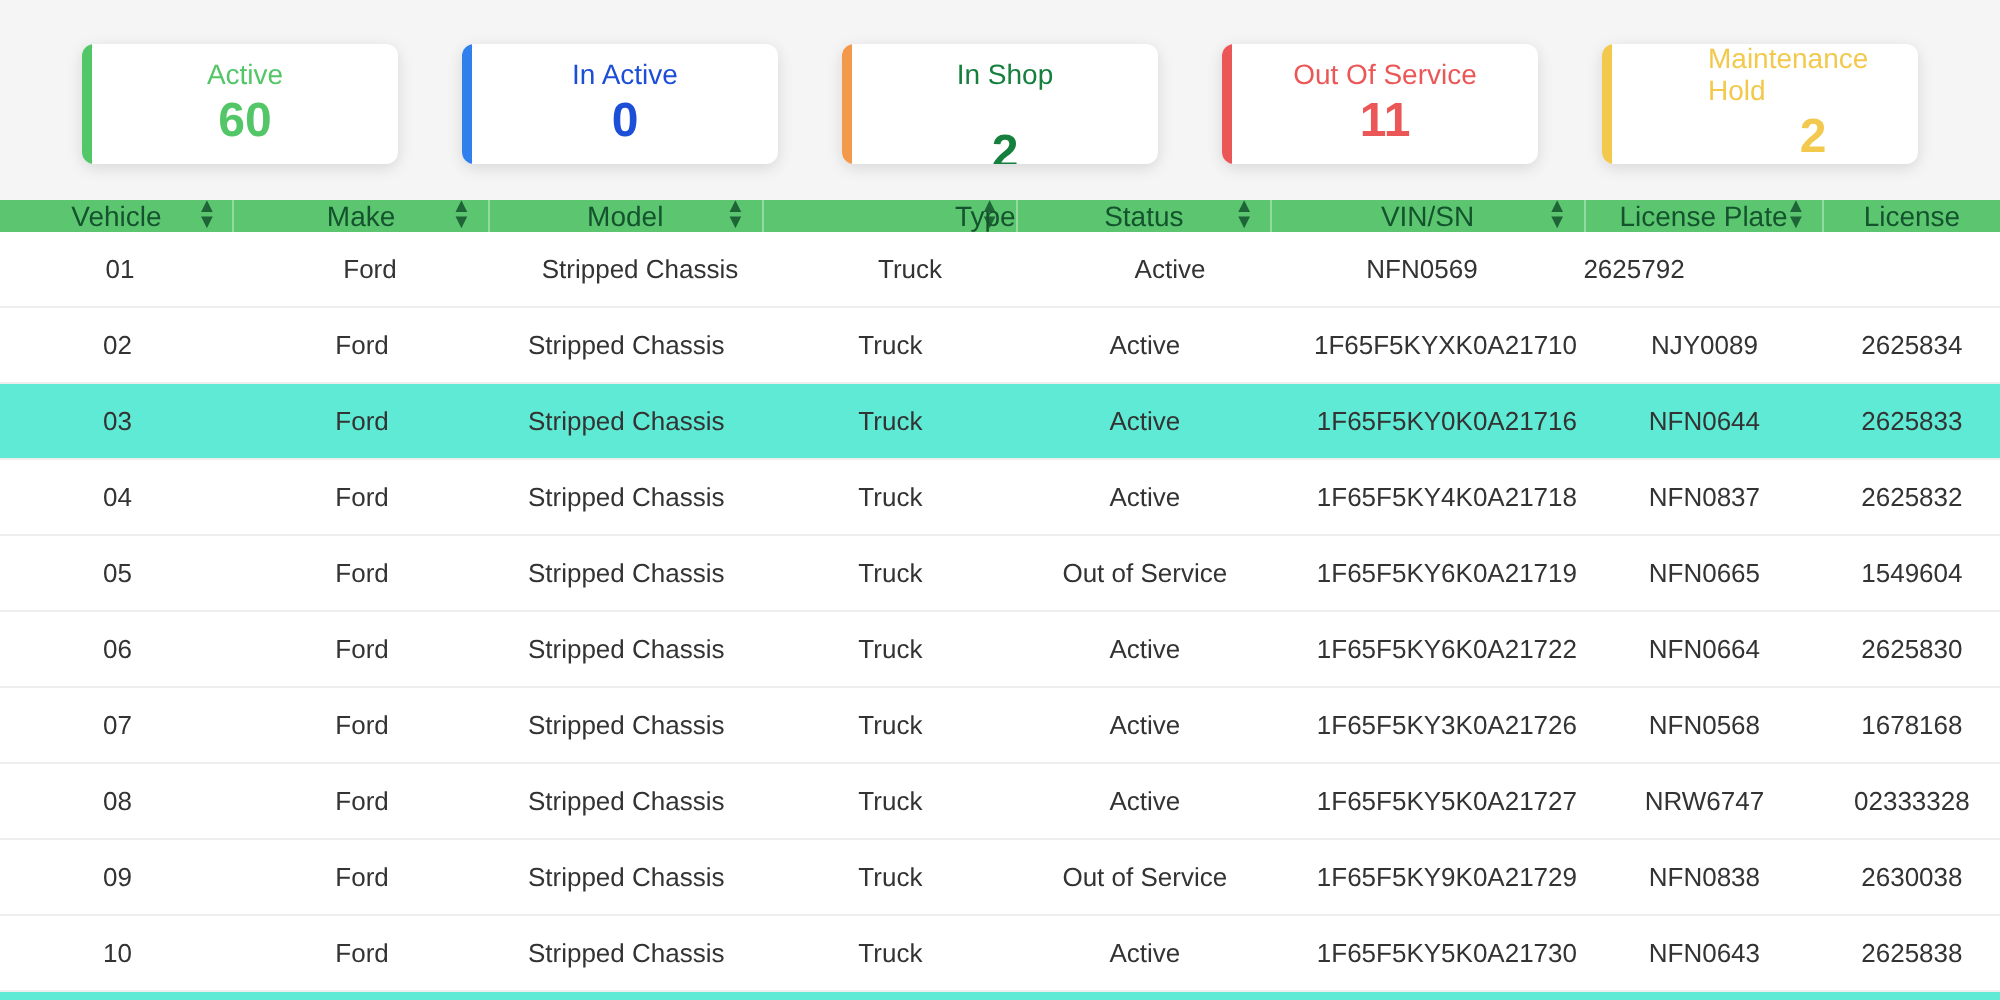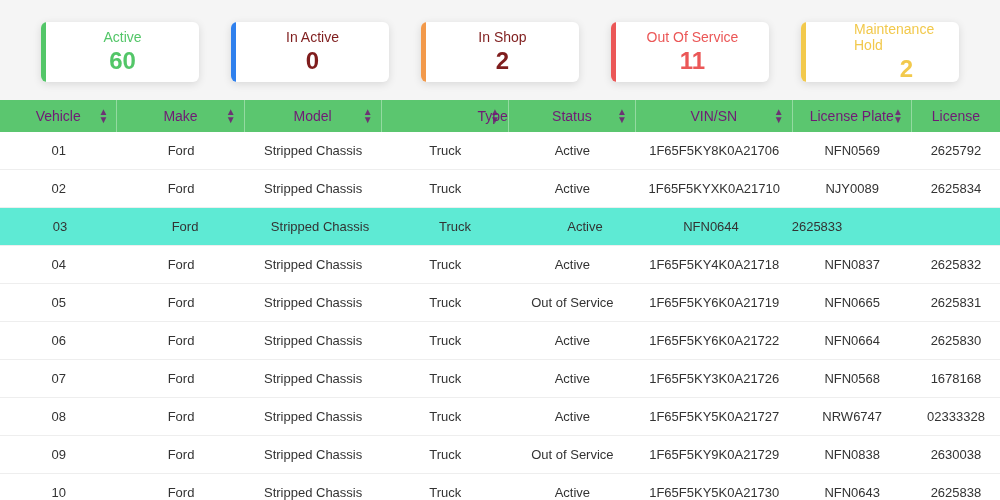--- a/index.html
+++ b/index.html
@@ -4,43 +4,43 @@
 <style>
 * { box-sizing: border-box; margin: 0; padding: 0; }
 body { font-family: -apple-system, BlinkMacSystemFont, "Segoe UI", Helvetica, Arial, sans-serif; background: #f5f5f5; width: 1000px; height: 500px; overflow: hidden; }
 .cards { display: flex; gap: 32px; justify-content: center; padding: 22px 0 18px 0; }
 .card { background: #fff; border-radius: 6px; box-shadow: 0 2px 8px rgba(0,0,0,0.12); display: flex; align-items: stretch; width: 158px; height: 60px; overflow: hidden; }
 .card-bar { width: 5px; height: 100%; }
 .card-body { flex: 1; display: flex; flex-direction: column; align-items: center; justify-content: center; gap: 2px; }
 .card-label { font-size: 14px; font-weight: 500; }
 .card-value { font-size: 24px; font-weight: 600; }
 .c-green { color: #53c668; }
-.c-blue { color: #7f1d1d; }
-.c-orange { color: #7f1d1d; }
+.c-blue { color: #1d4ed8; }
+.c-orange { color: #15803d; margin-top: 16px; }
 .c-red { color: #eb5757; }
 .c-yellow { color: #f2c94c; margin-left: 48px; }
 .b-green { background: #53c668; }
 .b-blue { background: #2f80ed; }
 .b-orange { background: #f2994a; }
 .b-red { background: #eb5757; }
 .b-yellow { background: #f2c94c; }
 .table-wrap { width: 100%; }
-.thead { display: flex; background: #5bc66f; color: #701a75; font-size: 14px; height: 32px; align-items: center; }
+.thead { display: flex; background: #5bc66f; color: #14532d; font-size: 14px; height: 16px; align-items: center; }
 .th { display: flex; align-items: center; justify-content: center; gap: 6px; position: relative; height: 100%; border-right: 1px solid rgba(255,255,255,0.35); }
 .th:last-child { border-right: none; }
 .sort-icon { position: absolute; right: 8px; opacity: 0.85; font-size: 10px; line-height: 8px; display: flex; flex-direction: column; }
 .trow { display: flex; background: #fff; height: 38px; align-items: center; font-size: 13px; color: #333; border-bottom: 1px solid #eee; }
 .trow.alt { background: #5eead4; }
 .td { text-align: center; padding: 0 4px; overflow: hidden; white-space: nowrap; text-overflow: ellipsis; }
 .col-vehicle { width: 120px; }
 .col-make { width: 130px; }
 .col-model { width: 140px; }
 .col-type { width: 130px; justify-content: flex-end; }
 .col-status { width: 130px; }
-.col-vin { width: 160px; }
+.col-vin { width: 160px; text-align: right; }
 .col-plate { width: 122px; }
 .col-toll { width: 90px; }
 </style>
 </head>
 <body>
 
 <div class="cards" id="cards">
     <div class="card">
       <div class="card-bar b-green"></div>
       <div class="card-body">
@@ -133,40 +133,40 @@
         <span>License</span>
       </div>
     </div>
   <div id="tbody">
       <div class="trow">
         <div class="td col-vehicle">01</div>
         <div class="td col-make">Ford</div>
         <div class="td col-model">Stripped Chassis</div>
         <div class="td col-type">Truck</div>
         <div class="td col-status">Active</div>
-        <div class="td col-vin">1F65F5KY8K0A21706</div>
         <div class="td col-plate">NFN0569</div>
         <div class="td col-toll">2625792</div>
       </div>
       <div class="trow">
         <div class="td col-vehicle">02</div>
         <div class="td col-make">Ford</div>
         <div class="td col-model">Stripped Chassis</div>
         <div class="td col-type">Truck</div>
         <div class="td col-status">Active</div>
         <div class="td col-vin">1F65F5KYXK0A21710</div>
         <div class="td col-plate">NJY0089</div>
         <div class="td col-toll">2625834</div>
       </div>
       <div class="trow alt">
         <div class="td col-vehicle">03</div>
         <div class="td col-make">Ford</div>
         <div class="td col-model">Stripped Chassis</div>
         <div class="td col-type">Truck</div>
         <div class="td col-status">Active</div>
+        <div class="td col-vin">1F65F5KY0K0A21716</div>
         <div class="td col-plate">NFN0644</div>
         <div class="td col-toll">2625833</div>
       </div>
       <div class="trow">
         <div class="td col-vehicle">04</div>
         <div class="td col-make">Ford</div>
         <div class="td col-model">Stripped Chassis</div>
         <div class="td col-type">Truck</div>
         <div class="td col-status">Active</div>
         <div class="td col-vin">1F65F5KY4K0A21718</div>
@@ -174,21 +174,21 @@
         <div class="td col-toll">2625832</div>
       </div>
       <div class="trow">
         <div class="td col-vehicle">05</div>
         <div class="td col-make">Ford</div>
         <div class="td col-model">Stripped Chassis</div>
         <div class="td col-type">Truck</div>
         <div class="td col-status">Out of Service</div>
         <div class="td col-vin">1F65F5KY6K0A21719</div>
         <div class="td col-plate">NFN0665</div>
-        <div class="td col-toll">2625831</div>
+        <div class="td col-toll">1549604</div>
       </div>
       <div class="trow">
         <div class="td col-vehicle">06</div>
         <div class="td col-make">Ford</div>
         <div class="td col-model">Stripped Chassis</div>
         <div class="td col-type">Truck</div>
         <div class="td col-status">Active</div>
         <div class="td col-vin">1F65F5KY6K0A21722</div>
         <div class="td col-plate">NFN0664</div>
         <div class="td col-toll">2625830</div>

